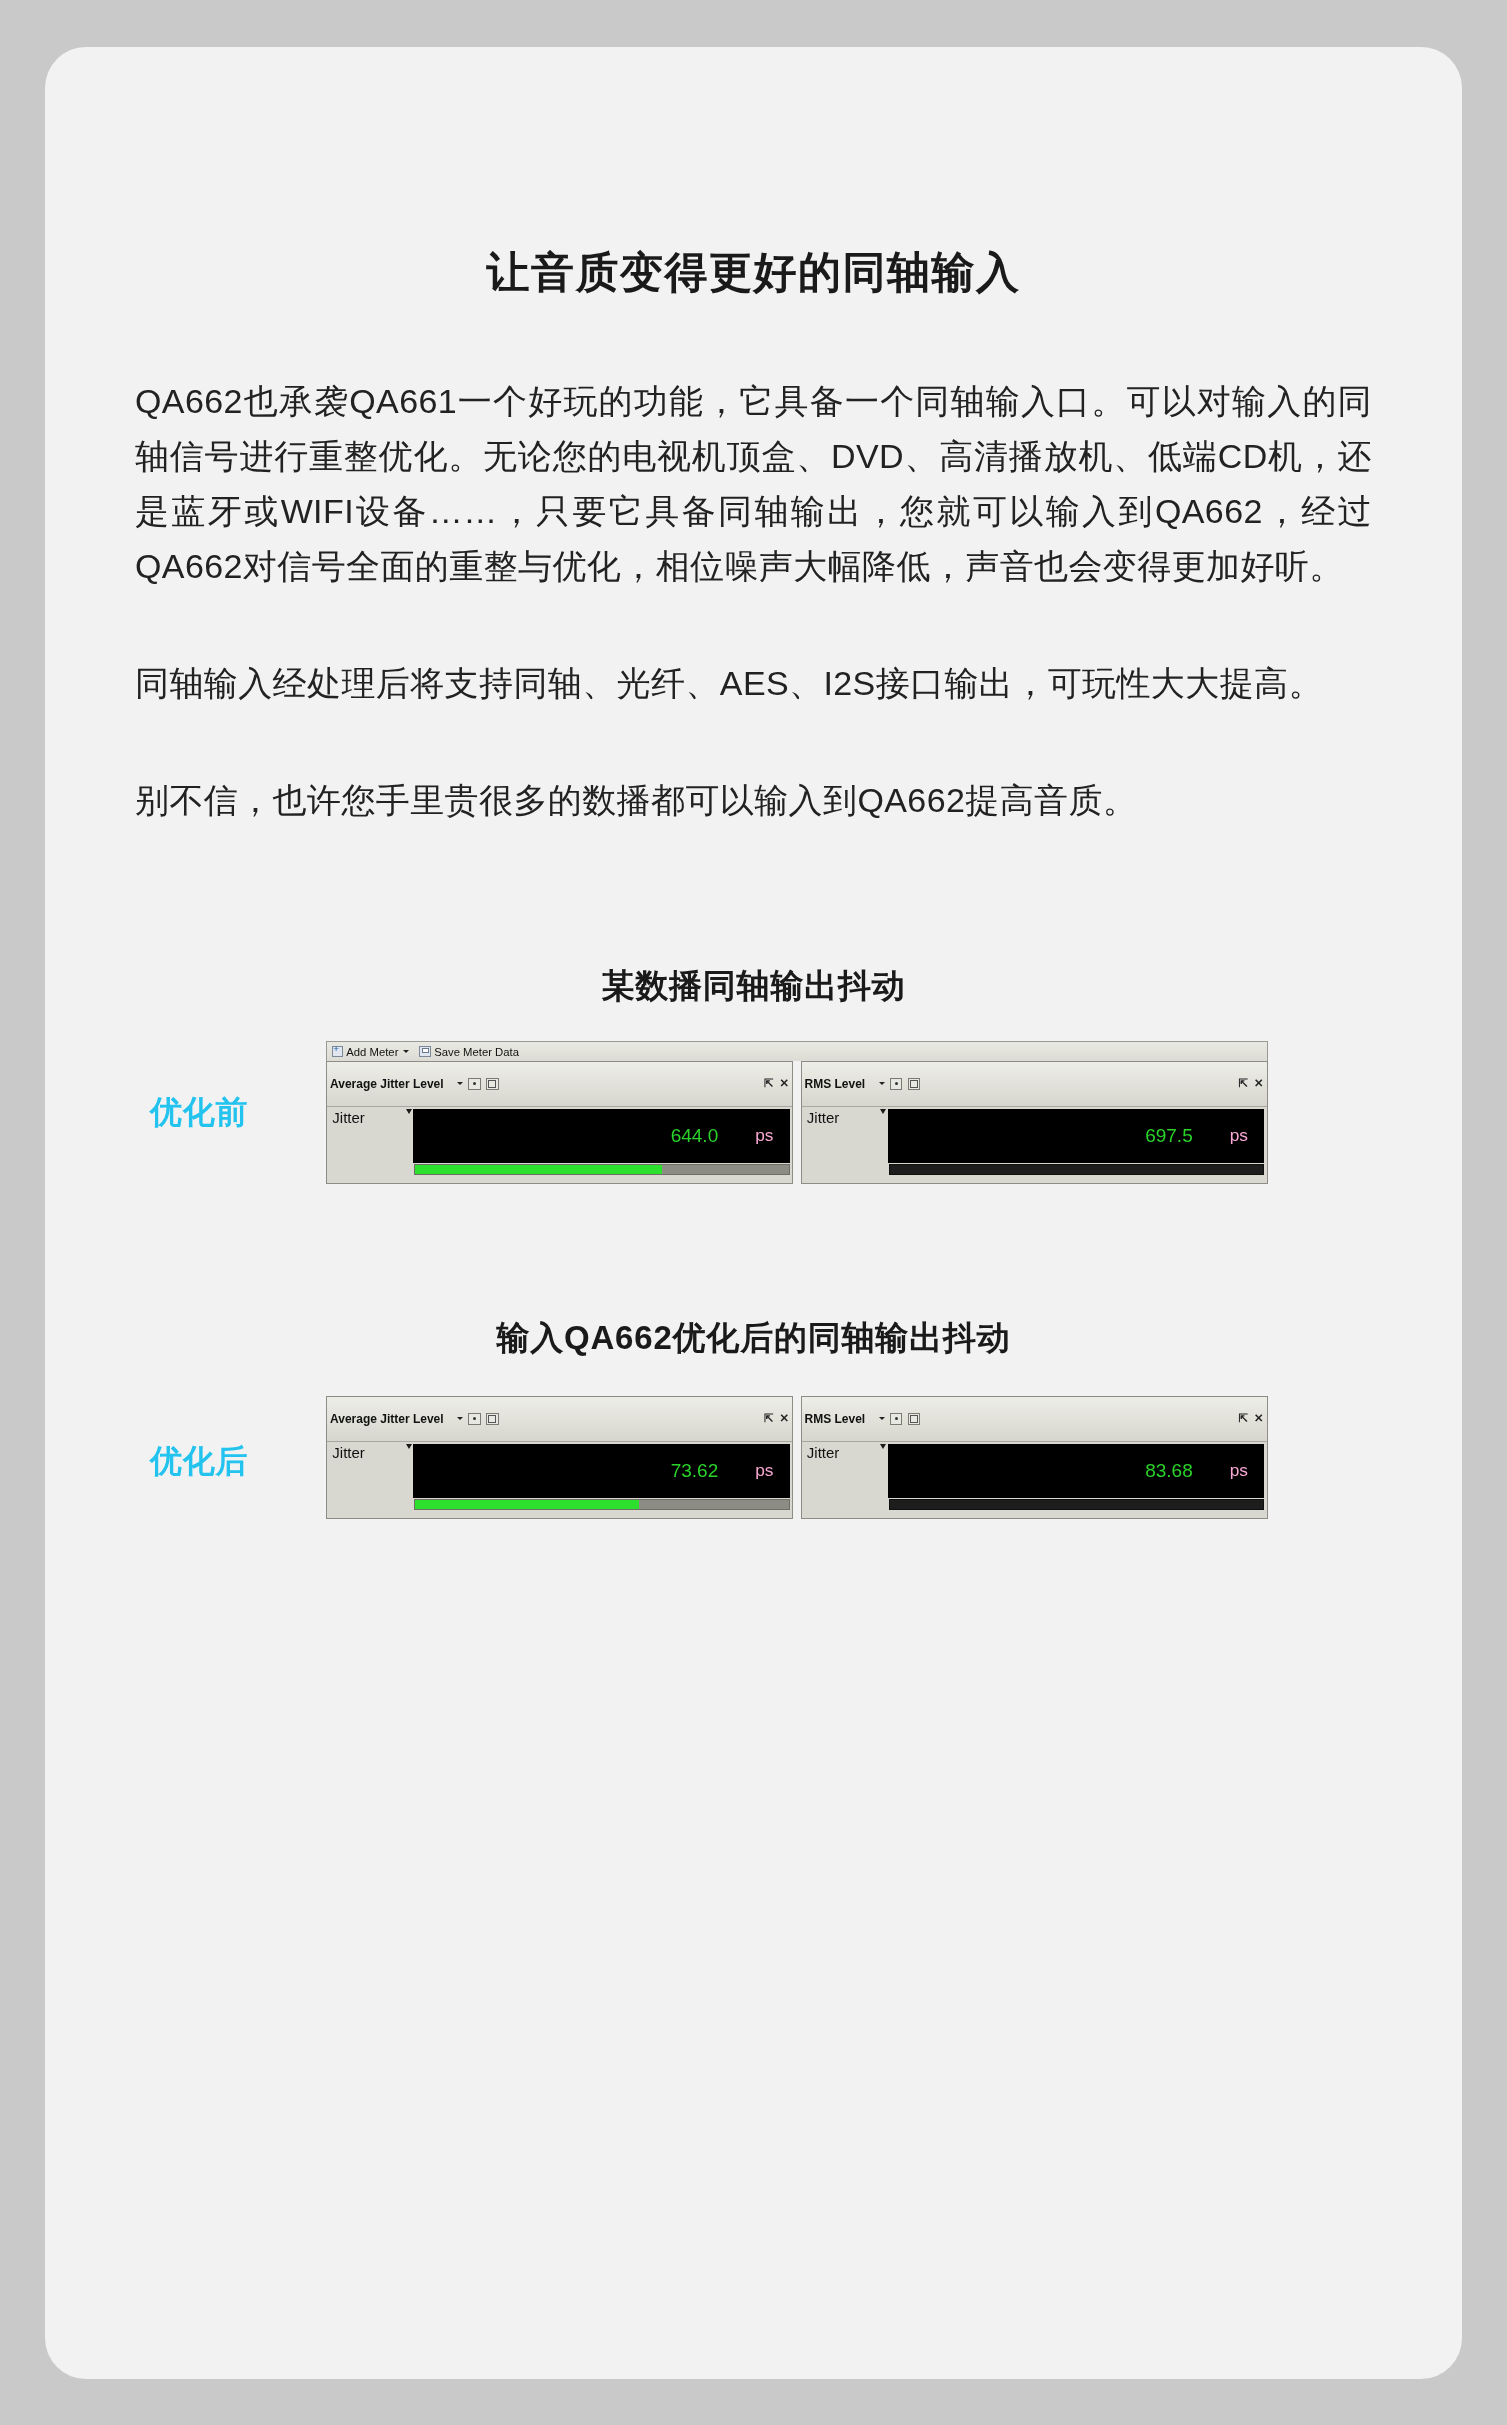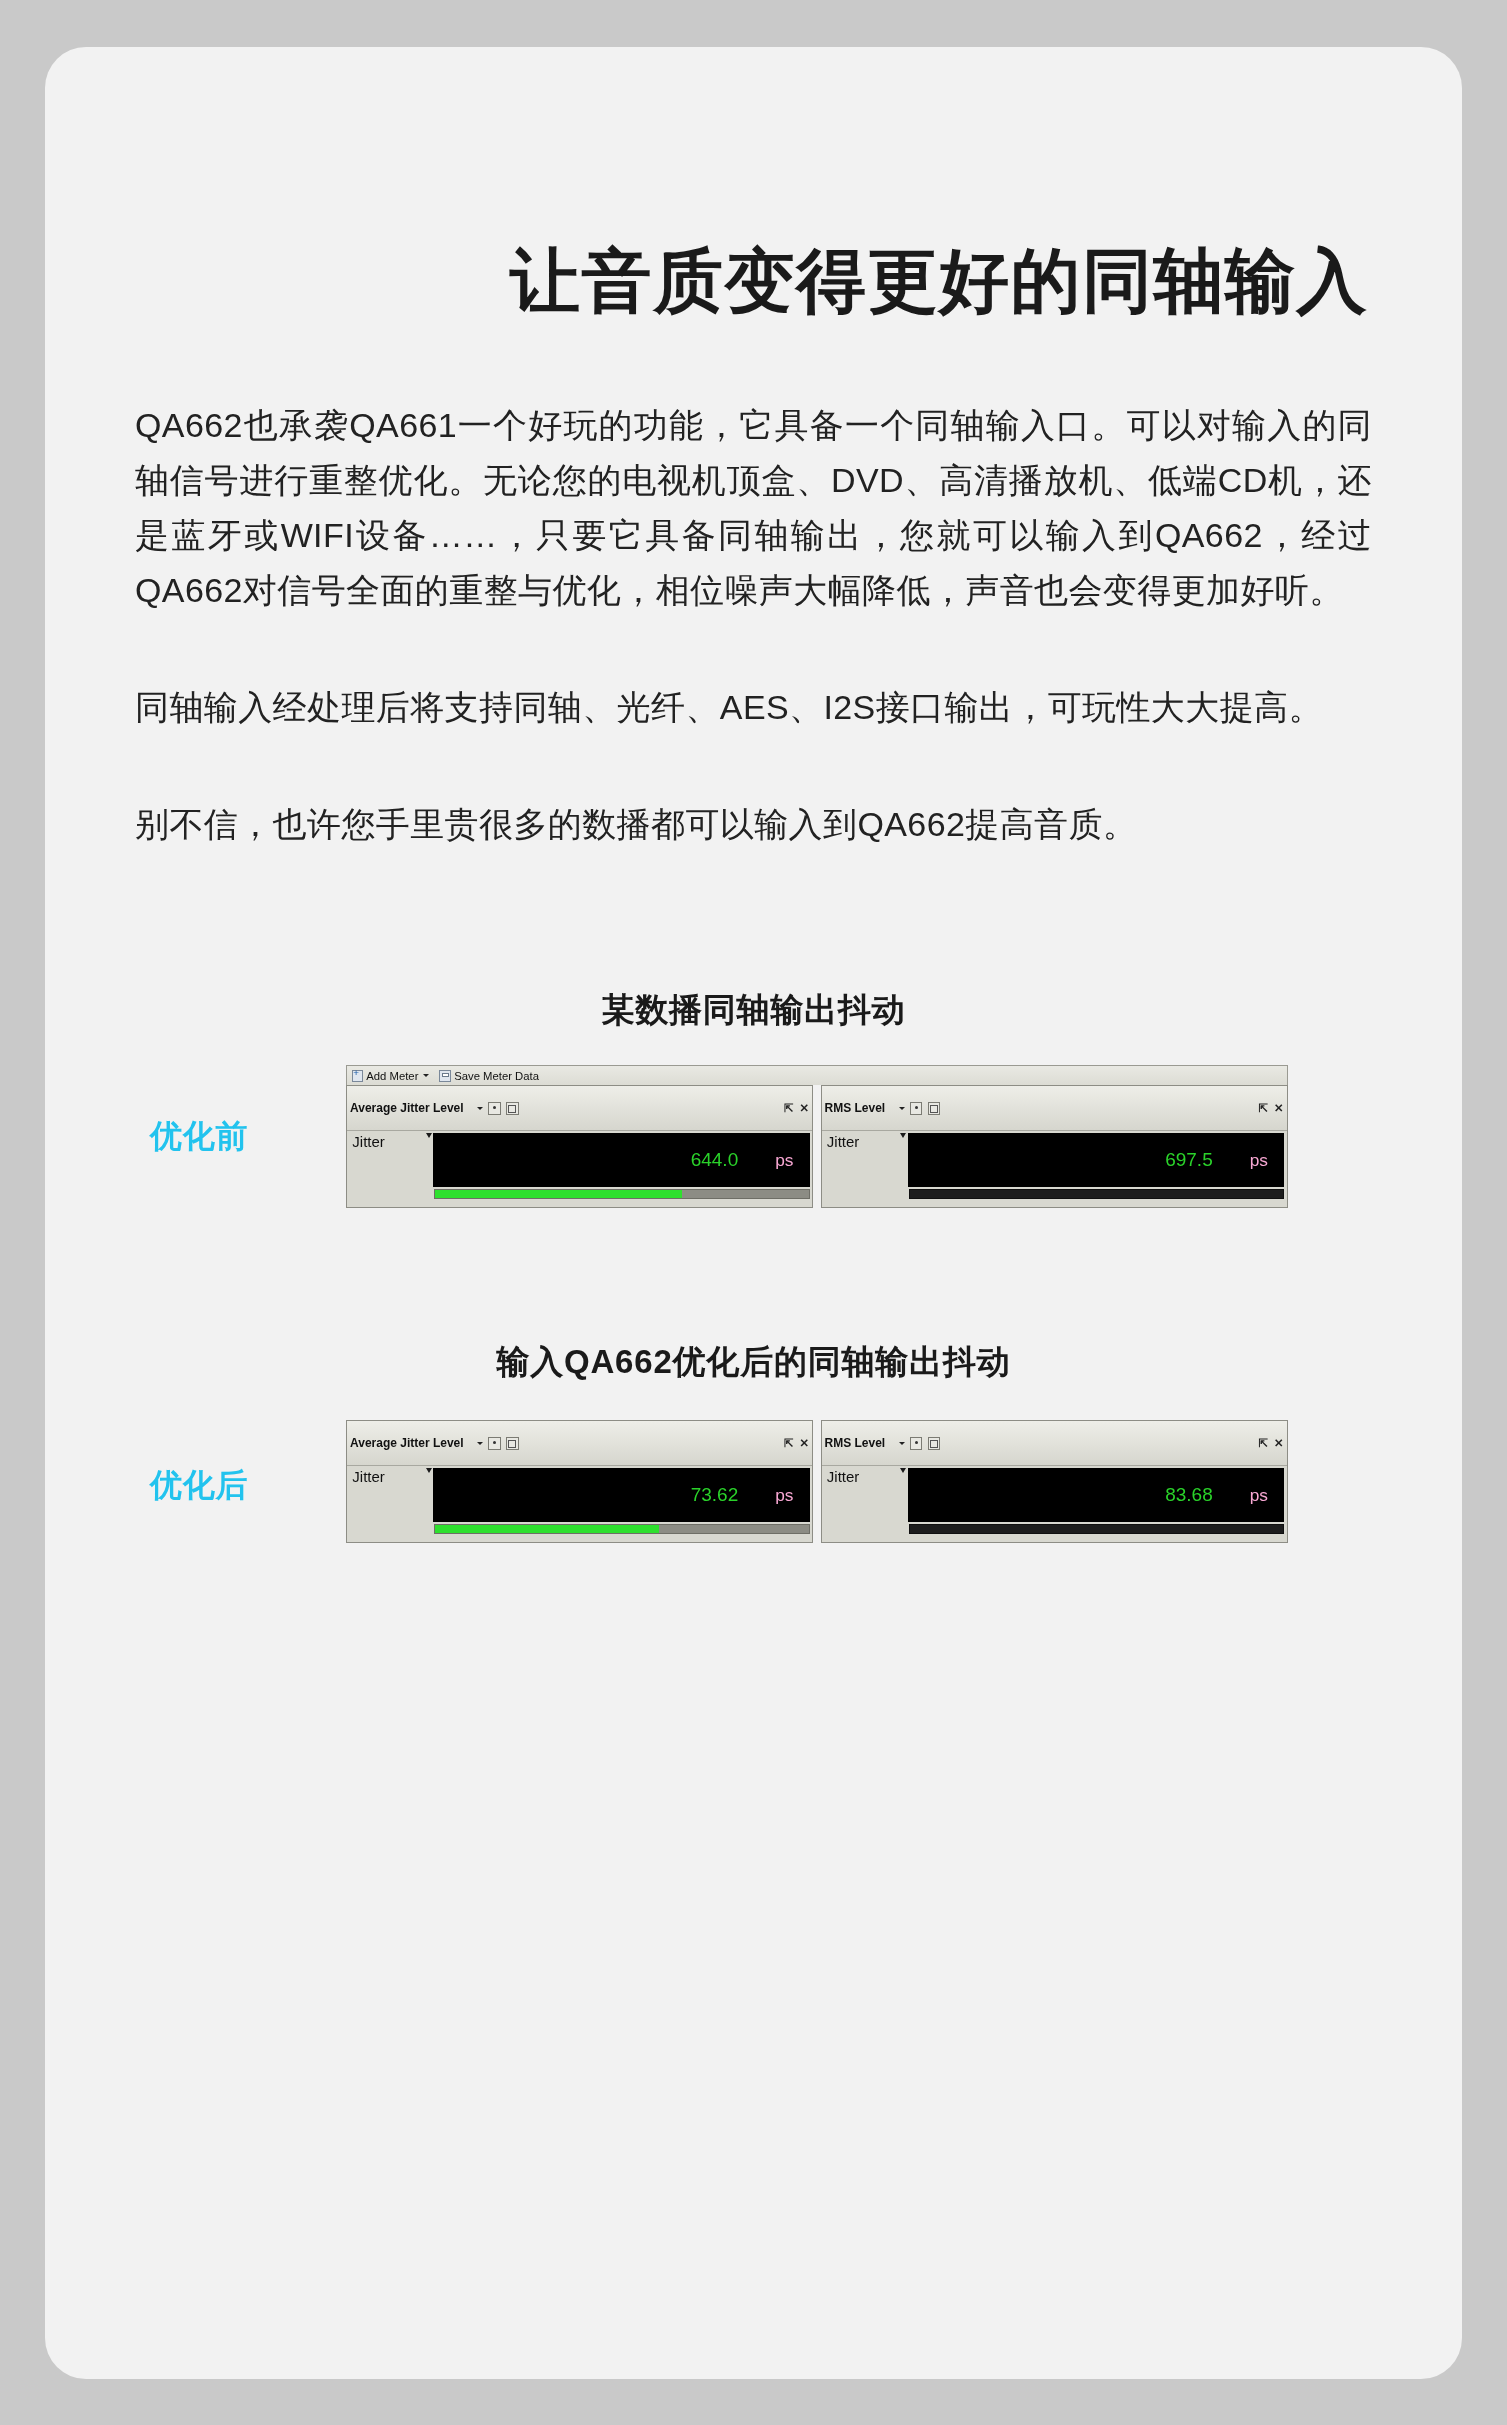--- a/index.html
+++ b/index.html
@@ -26,24 +26,24 @@
   }
   .content {
     position: absolute;
     left: 0;
     top: 0;
     width: 100%;
     padding: 0 90px;
     box-sizing: border-box;
   }
   h1.title {
-    margin: 4px;
+    margin: 12px;
     padding-top: 188px;
-    text-align: right;
-    font-size: 70px;
+    text-align: center;
+    font-size: 43px;
     font-weight: bold;
     letter-spacing: 1.5px;
     color: #1a1a1a;
     line-height: 1.2;
   }
   .para {
     margin: 0;
     font-size: 34px;
     line-height: 1.62;
     color: #222222;
@@ -81,21 +81,20 @@
     letter-spacing: 0.8px;
   }
   .side-label.s2 { top: 44px; }
 
   
   .meters {
     position: absolute;
     left: 191px;
     top: 0;
     width: 942px;
-    margin-left: 20px;
   }
   .toolbar {
     height: 19px;
     background: linear-gradient(#e9e9e3, #dcdcd4);
     border: 0.8px solid #9a9a92;
     border-bottom: none;
     display: flex;
     align-items: center;
     padding-left: 4.5px;
     gap: 10.5px;

